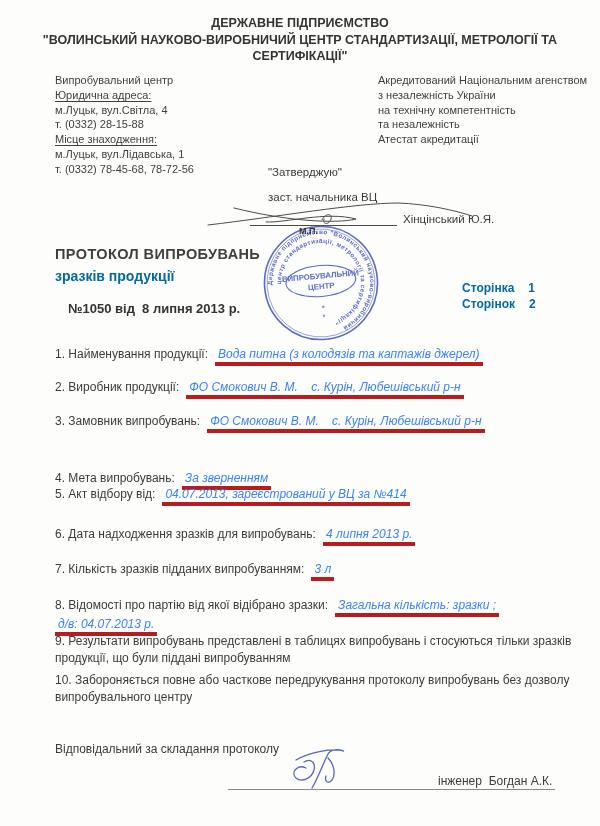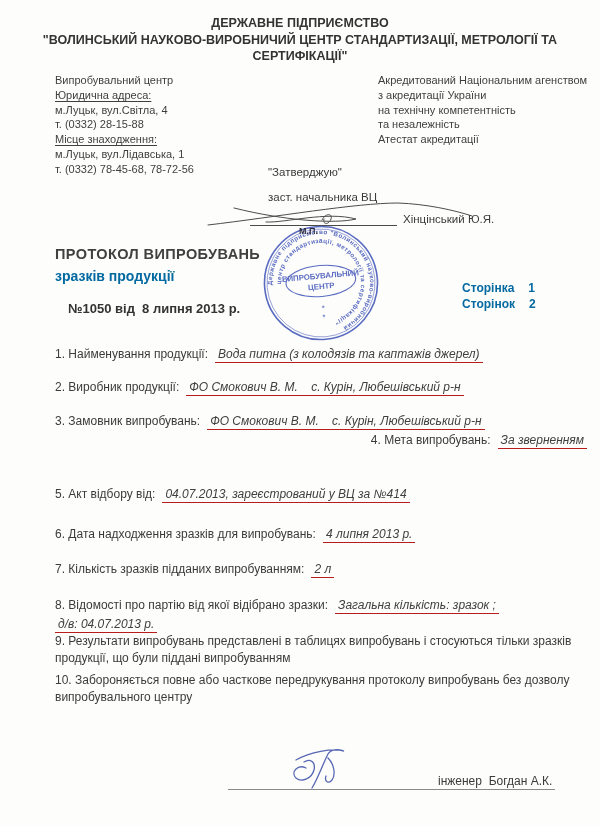--- a/index.html
+++ b/index.html
@@ -33,23 +33,23 @@
   .stamp .star{fill:var(--color-stamp);font-size:8px;text-anchor:middle;}
   .mp{position:absolute;left:299px;top:226px;font-size:9px;font-weight:bold;color:#2e2e3e;z-index:3;}
   
   .doc-title{position:absolute;left:55px;top:246px;font-size:14.5px;font-weight:bold;letter-spacing:.4px;color:#404040;}
   .doc-subtitle{position:absolute;left:55px;top:268px;font-size:14px;font-weight:bold;color:#0369a1;}
   .page-info{position:absolute;left:462px;top:281px;font-size:12px;font-weight:bold;line-height:15.5px;color:#0369a1;}
   .page-info .num{margin-left:14px;}
   .doc-number{position:absolute;left:68px;top:301px;font-size:13px;font-weight:bold;color:#333;}
   
   .item{position:absolute;left:55px;width:532px;font-size:12px;line-height:16.5px;color:#3b3b3b;}
-  .val{font-style:italic;color:#404040;border-bottom:1px solid #b91c1c;padding:0 3px 1px 3px;margin-left:7px;}
+  .val{font-style:italic;color:#3b82f6;border-bottom:4px solid #b91c1c;padding:0 3px 1px 3px;margin-left:7px;}
   .val2{margin-left:0;}
-  .i1{top:346px;} .i2{top:379px;} .i3{top:413px;} .i4{top:432px;text-align:right;}
+  .i1{top:346px;} .i2{top:379px;} .i3{top:413px;} .i4{top:470px;}
   .i5{top:486px;} .i6{top:526px;} .i7{top:561px;}
   .i8{top:597px;} .i8b{top:616px;}
   .i9{top:633px;} .i10{top:672px;}
   
   .footer-resp{position:absolute;left:55px;top:742px;font-size:12px;}
   .footer-line{position:absolute;left:228px;top:775px;width:327px;height:14px;border-bottom:1px solid #8a8a8a;}
   .footer-name{position:absolute;left:438px;top:774px;font-size:12px;color:#3b3b3b;}
   .footer-sig{position:absolute;left:272px;top:738px;width:90px;height:58px;z-index:2;}
   .footer-sig path{stroke:var(--color-ink);stroke-width:1.3;fill:none;stroke-linecap:round;}
 </style>
@@ -67,21 +67,21 @@
     <div class="u">Юридична адреса:</div>
     <div>м.Луцьк, вул.Світла, 4</div>
     <div>т. (0332) 28-15-88</div>
     <div class="u">Місце знаходження:</div>
     <div>м.Луцьк, вул.Лідавська, 1</div>
     <div>т. (0332) 78-45-68, 78-72-56</div>
   </div>
 
   <div class="info info-right">
     <div>Акредитований Національним агенством</div>
-    <div>з акредитації України</div>
+    <div>з незалежність України</div>
     <div>на технічну компетентність</div>
     <div>та незалежність</div>
     <div>Атестат акредитації</div>
   </div>
 
   <div class="approval-quote">"Затверджую"</div>
   <div class="approval-pos">заст. начальника ВЦ</div>
   <div class="sig-underline"></div>
   <svg class="approval-sig" viewBox="0 0 270 35">
     <path d="M2,30 C70,22 150,8 192,8 C220,9 248,15 266,21"></path>
@@ -131,35 +131,36 @@
   <div class="item i4">
     <span>4. Мета випробувань:</span><span class="val">За зверненням</span>
   </div>
   <div class="item i5">
     <span>5. Акт відбору від:</span><span class="val">04.07.2013, зареєстрований у ВЦ за №414</span>
   </div>
   <div class="item i6">
     <span>6. Дата надходження зразків для випробувань:</span><span class="val">4 липня 2013 р.</span>
   </div>
   <div class="item i7">
-    <span>7. Кількість зразків підданих випробуванням:</span><span class="val">2 л</span>
+    <span>7. Кількість зразків підданих випробуванням:</span><span class="val">3 л</span>
   </div>
   <div class="item i8">
-    <span>8. Відомості про партію від якої відібрано зразки:</span><span class="val">Загальна кількість: зразок ;</span>
+    <span>8. Відомості про партію від якої відібрано зразки:</span><span class="val">Загальна кількість: зразки ;</span>
   </div>
   <div class="item i8b">
     <span class="val val2">д/в: 04.07.2013 р.</span>
   </div>
   <div class="item i9">
     <span>9. Результати випробувань представлені в таблицях випробувань і стосуються тільки зразків продукції, що були піддані випробуванням</span>
   </div>
   <div class="item i10">
     <span>10. Забороняється повне або часткове передрукування протоколу випробувань без дозволу випробувального центру</span>
   </div>
 
+  <div class="footer-resp">Відповідальний за складання протоколу</div>
   <svg class="footer-sig" viewBox="0 0 90 58">
     <path d="M24,22 C38,14 60,10 72,13 C66,10 58,12 56,16 C50,28 46,40 40,50"></path>
     <path d="M34,30 C26,26 18,34 24,40 C30,45 40,40 42,32 C44,24 38,20 32,24"></path>
     <path d="M56,20 C62,26 64,36 60,42 C57,46 52,44 54,38"></path>
   </svg>
   <div class="footer-line"></div>
   <div class="footer-name">інженер&nbsp; Богдан А.К.</div>
 
 </div>
 

